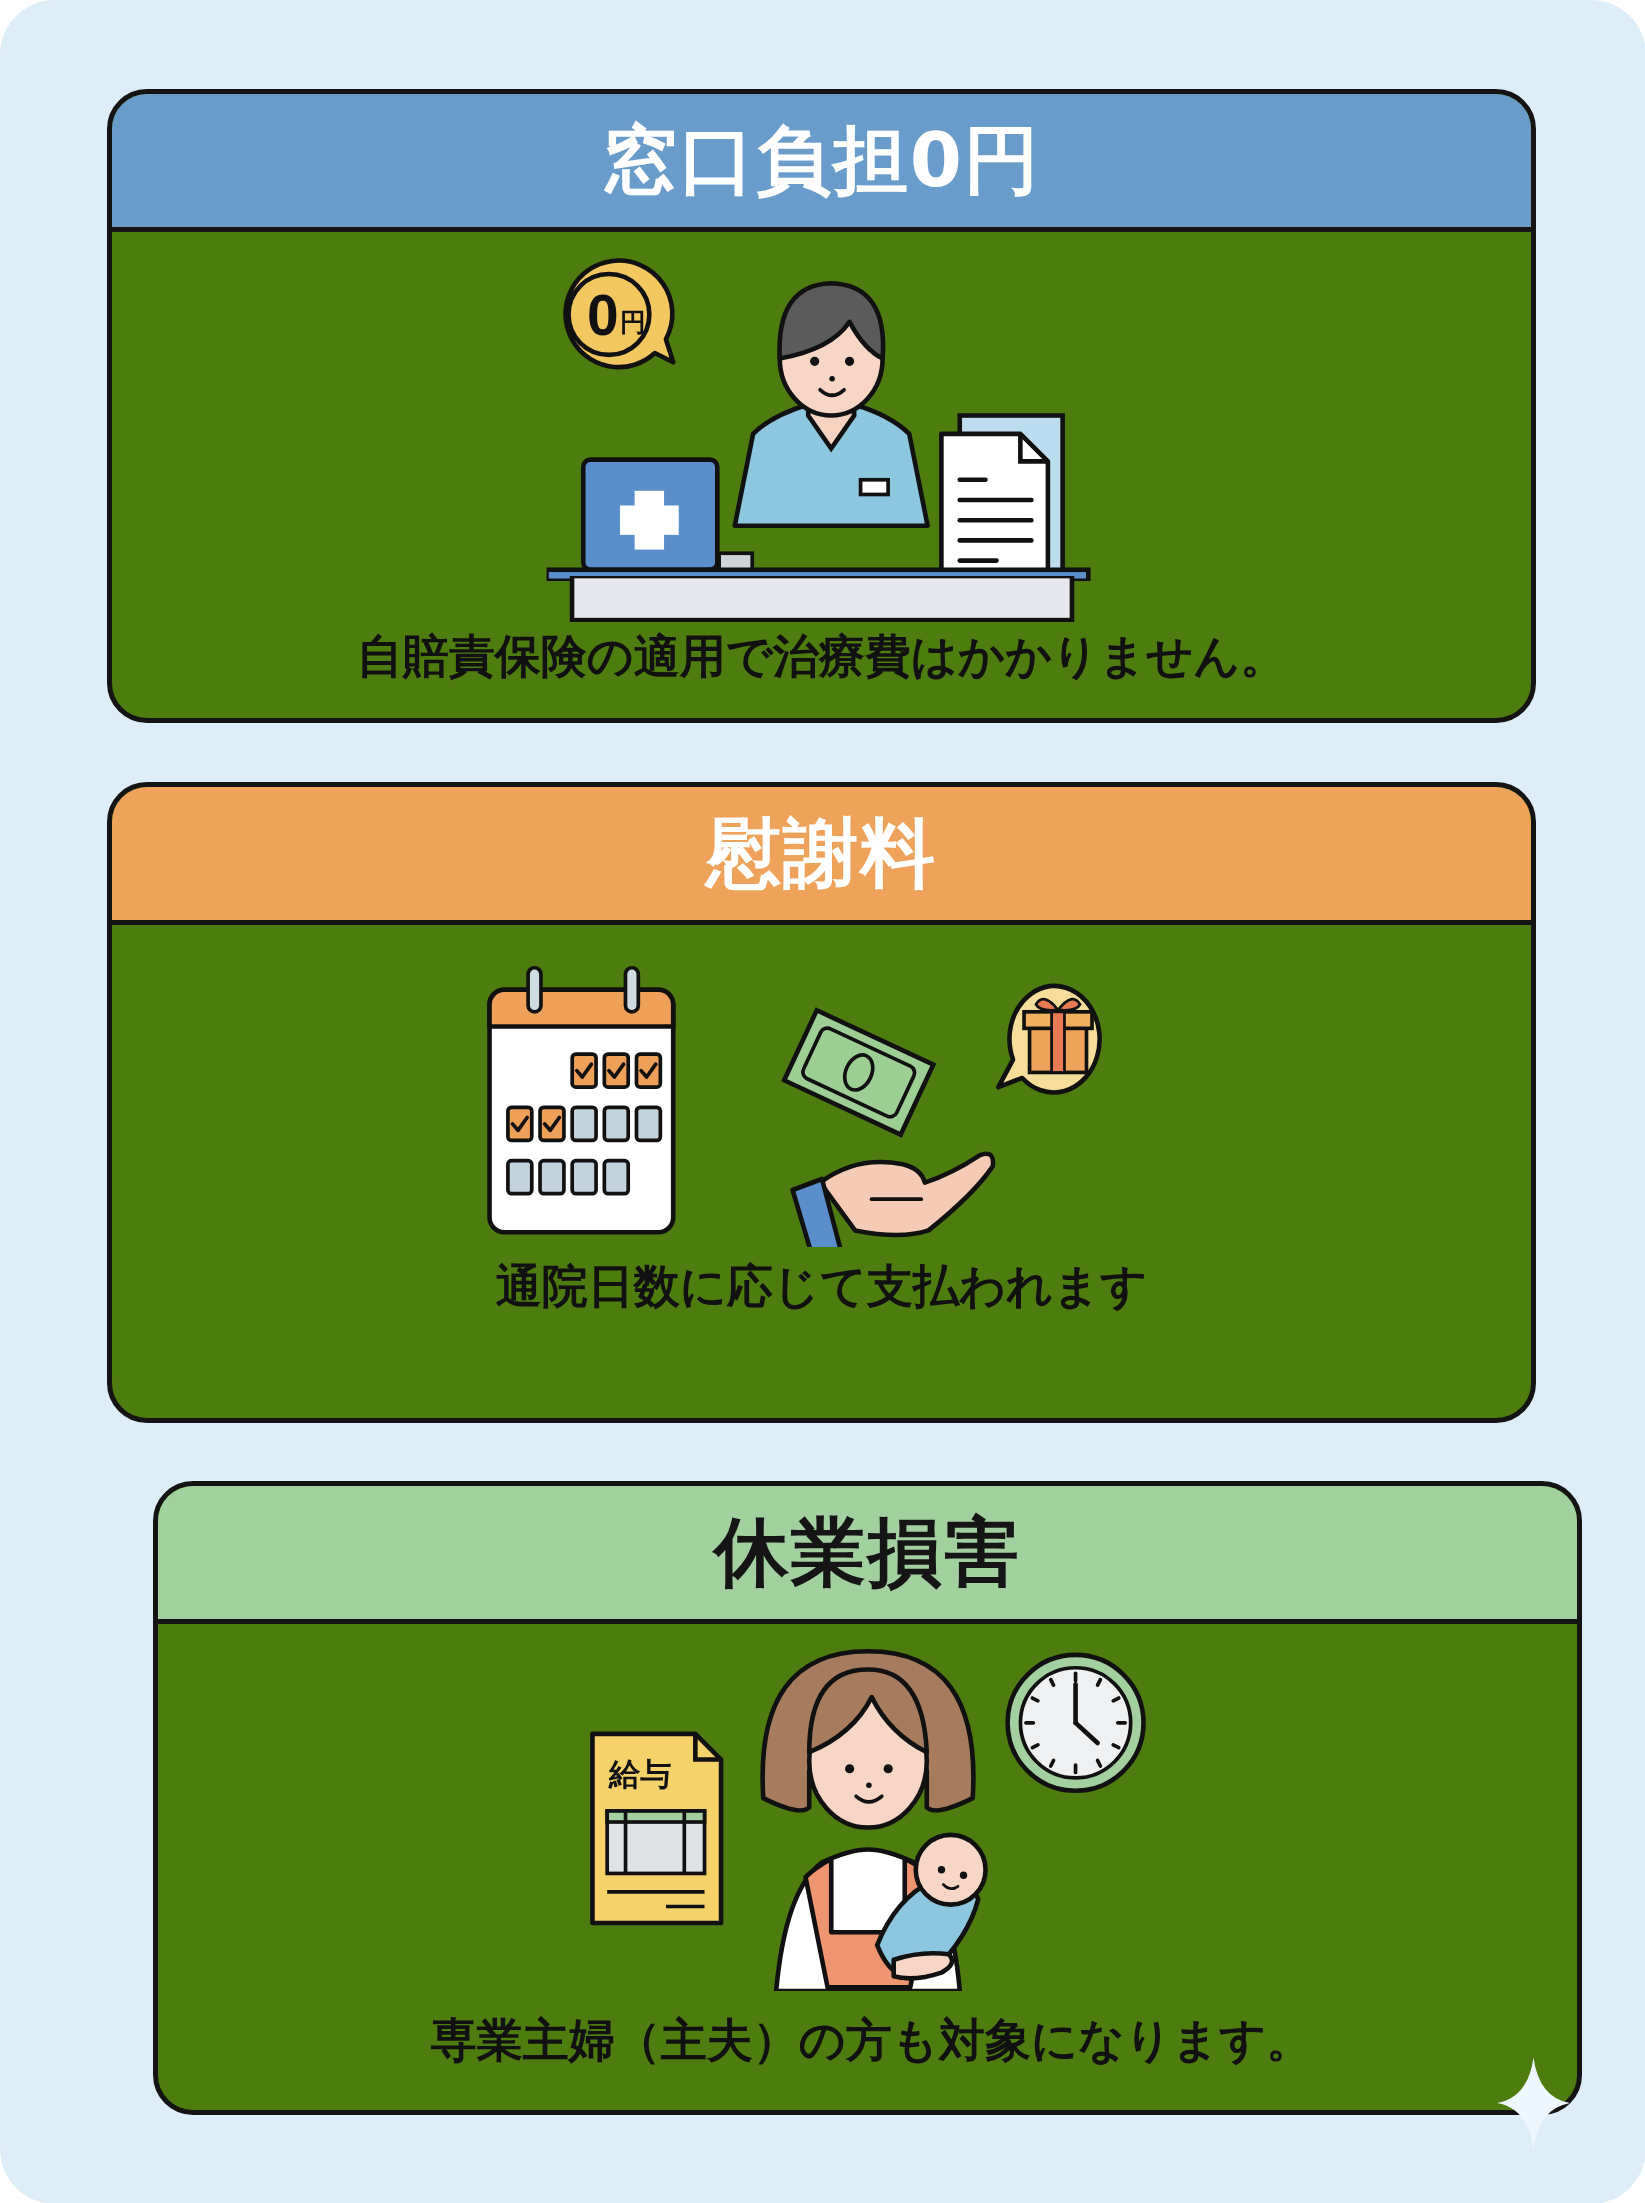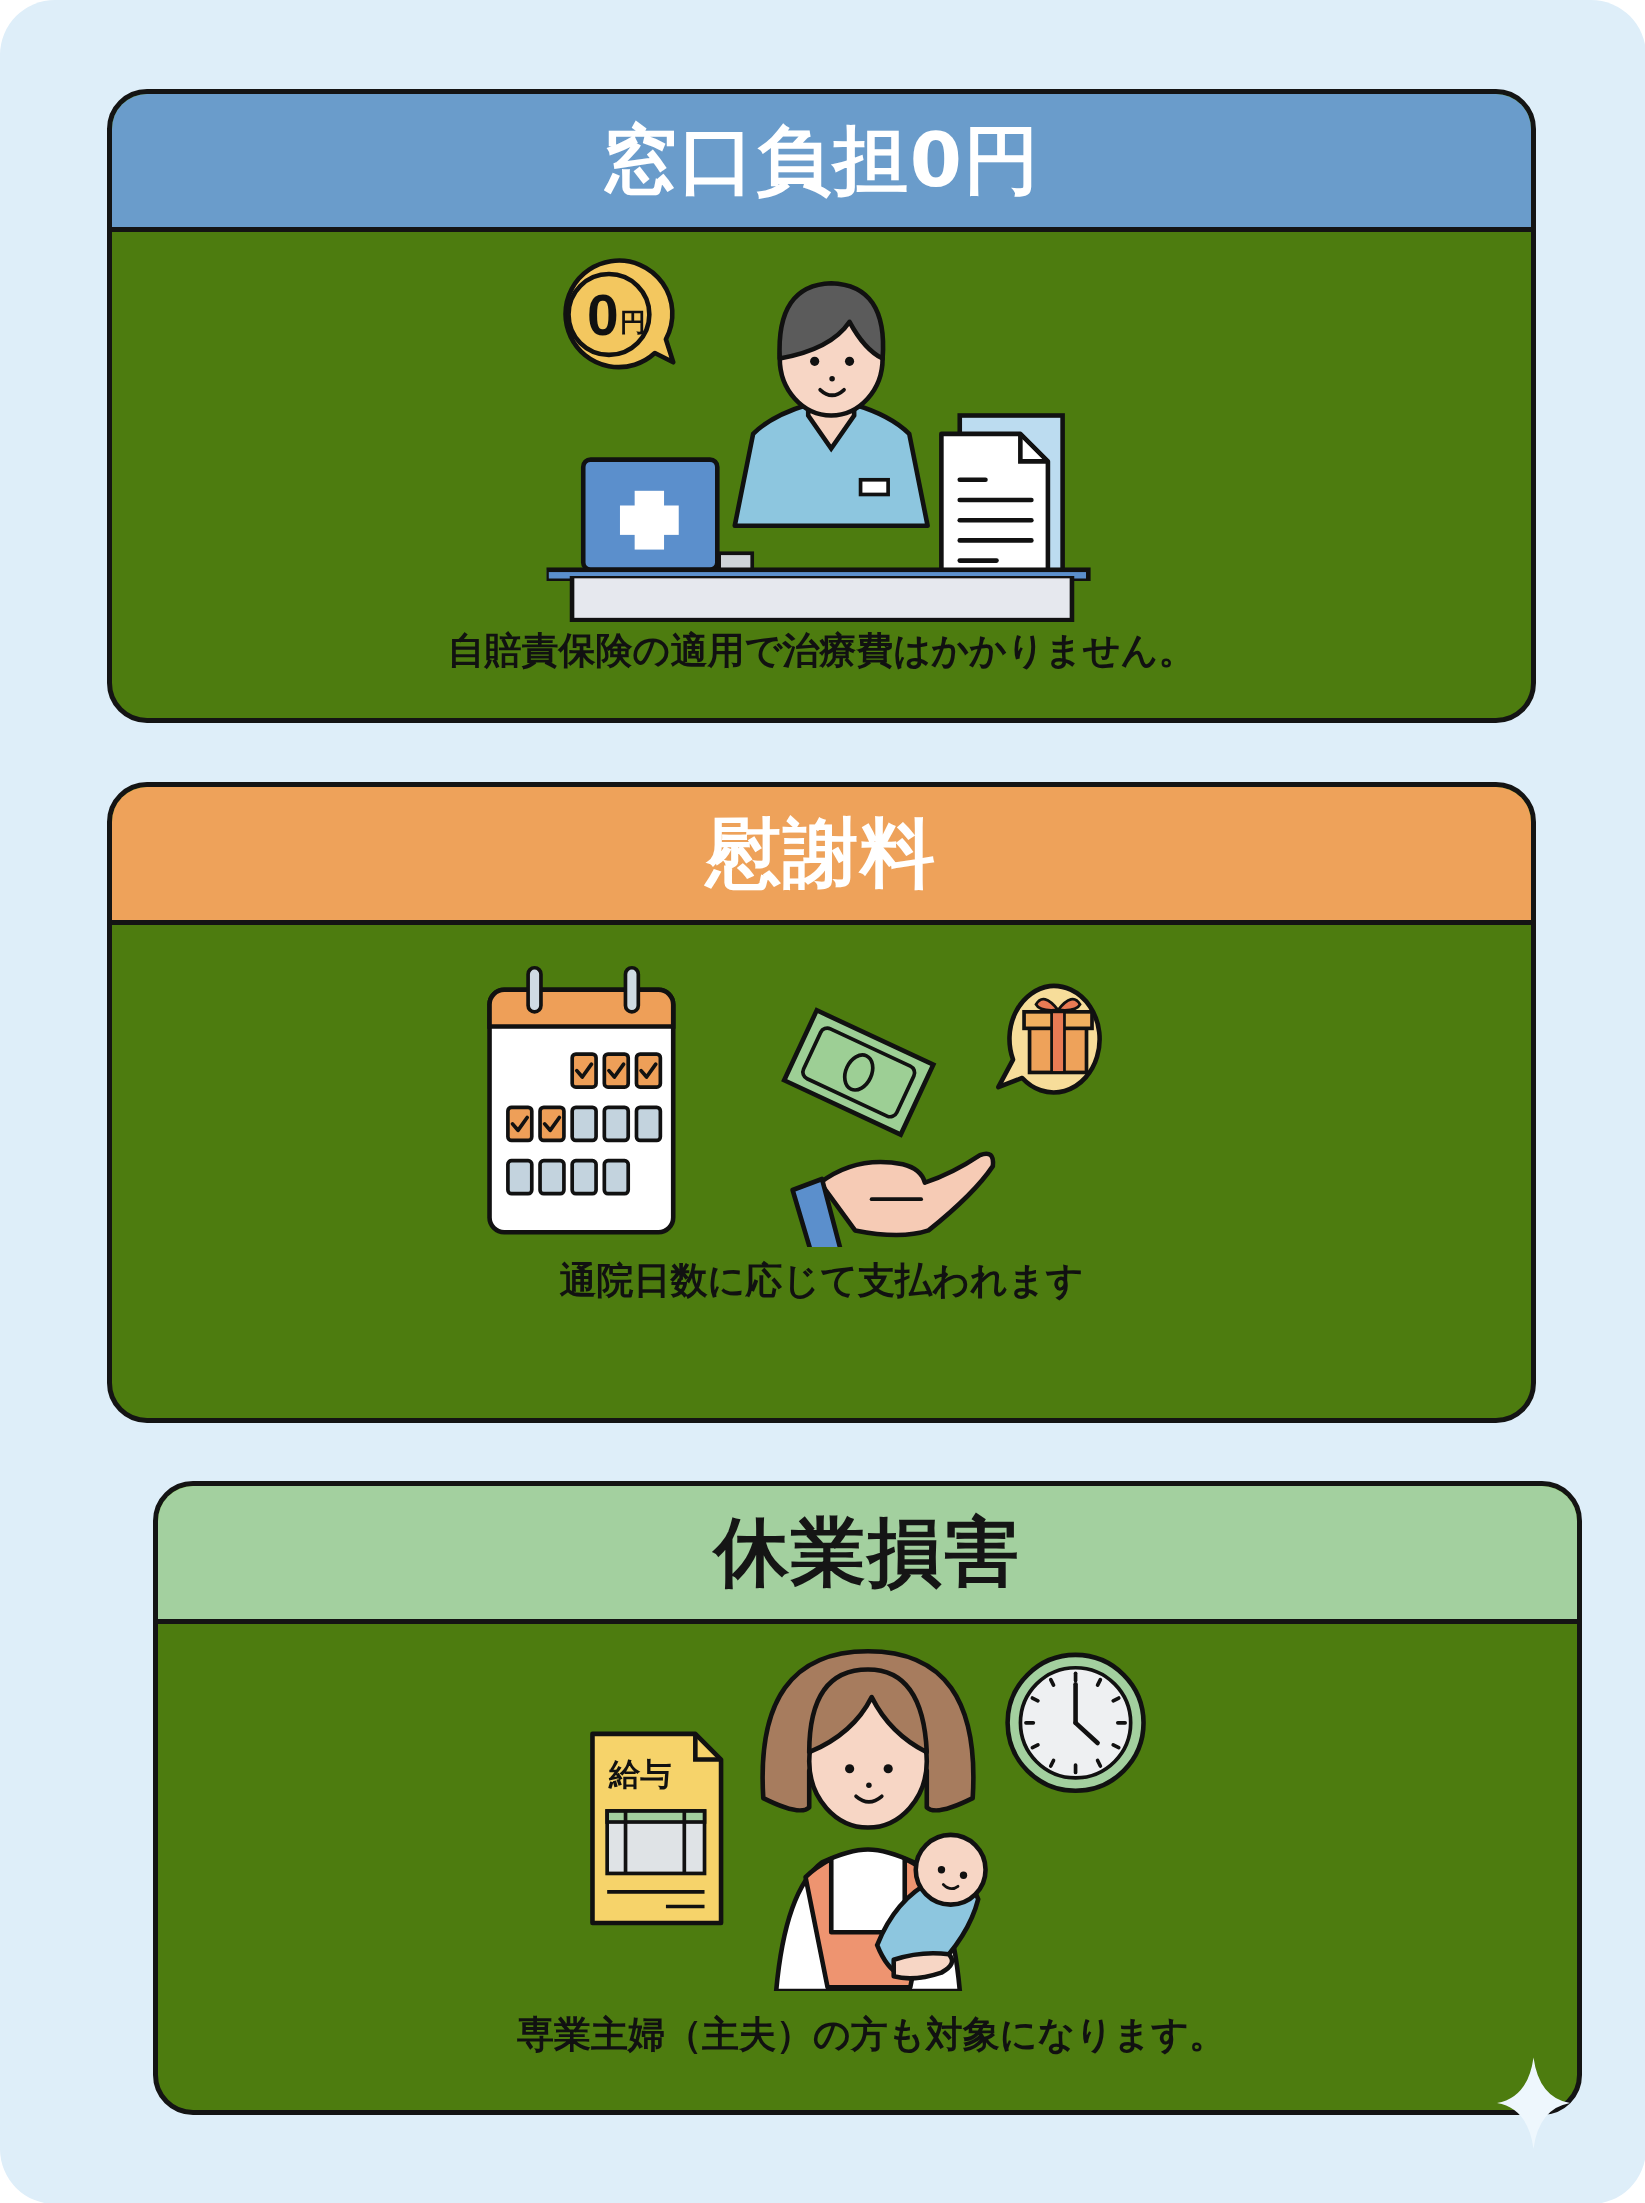--- a/index.html
+++ b/index.html
@@ -20,21 +20,21 @@
     height: 138px; border-bottom: 5.5px solid #141414; box-sizing: border-box;
     display: flex; align-items: center; justify-content: center;
   }
   .card-title {
     font-size: 75px; font-weight: bold; letter-spacing: 1.8px; line-height: 1;
   }
   .card-body { position: relative; }
   .illus { position: absolute; left: 50%; transform: translateX(-50%); }
   .caption {
     position: absolute; left: 0; right: 0; text-align: center;
-    font-weight: bold; color: #111; font-size: 37px; line-height: 1.2;
+    font-weight: bold; color: #111; font-size: 46px; line-height: 1.2;
   }
   .sparkle {
     position: absolute; left: 1497px; top: 2057px; width: 73px; height: 92px;
   }
 </style>
 </head>
 <body>
 
 <div class="page">
 

